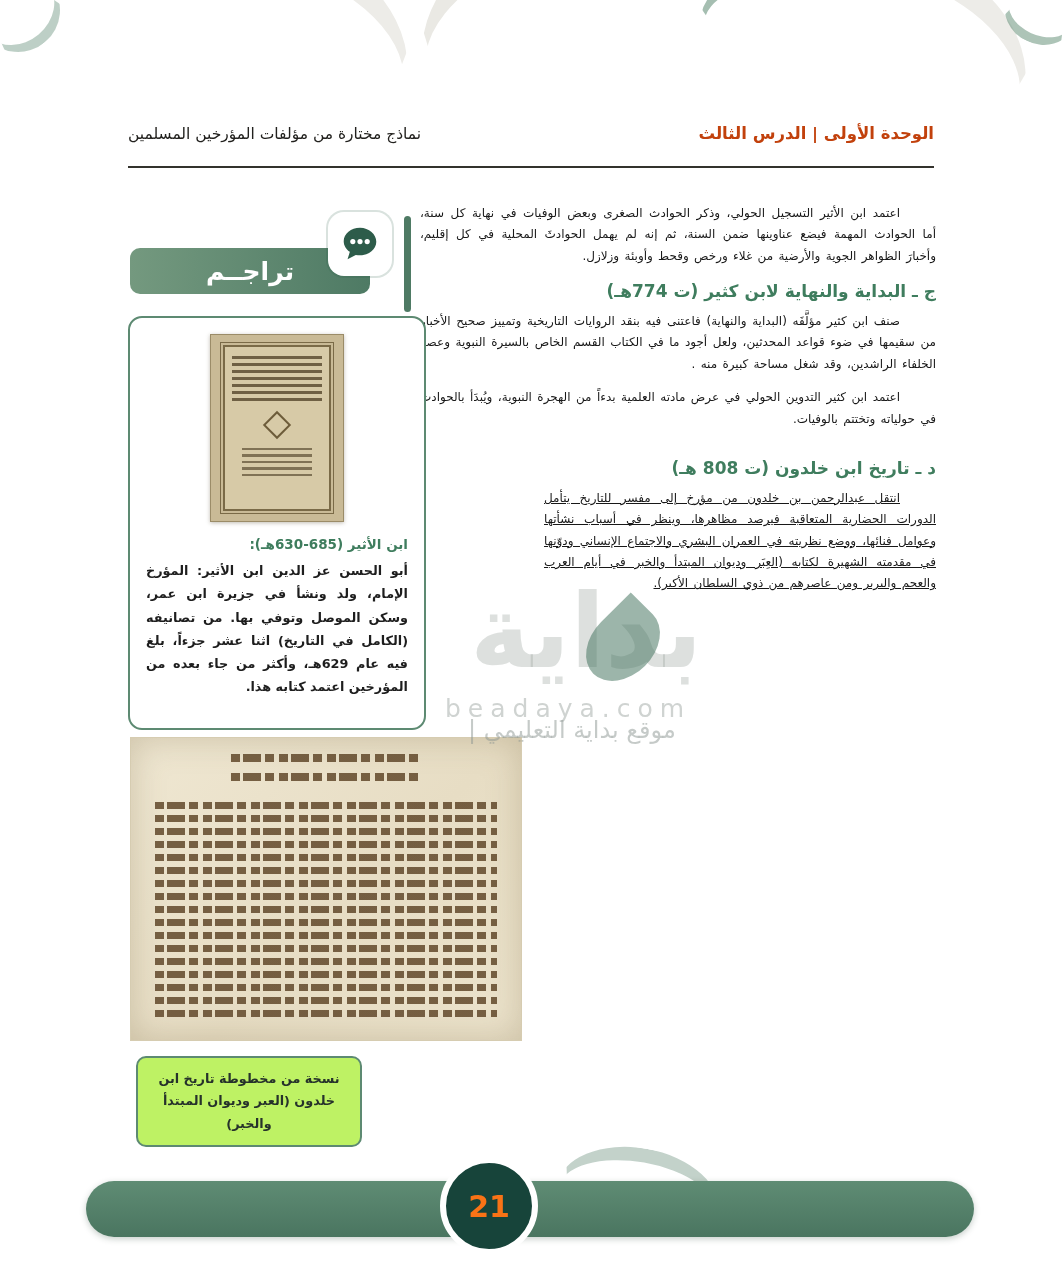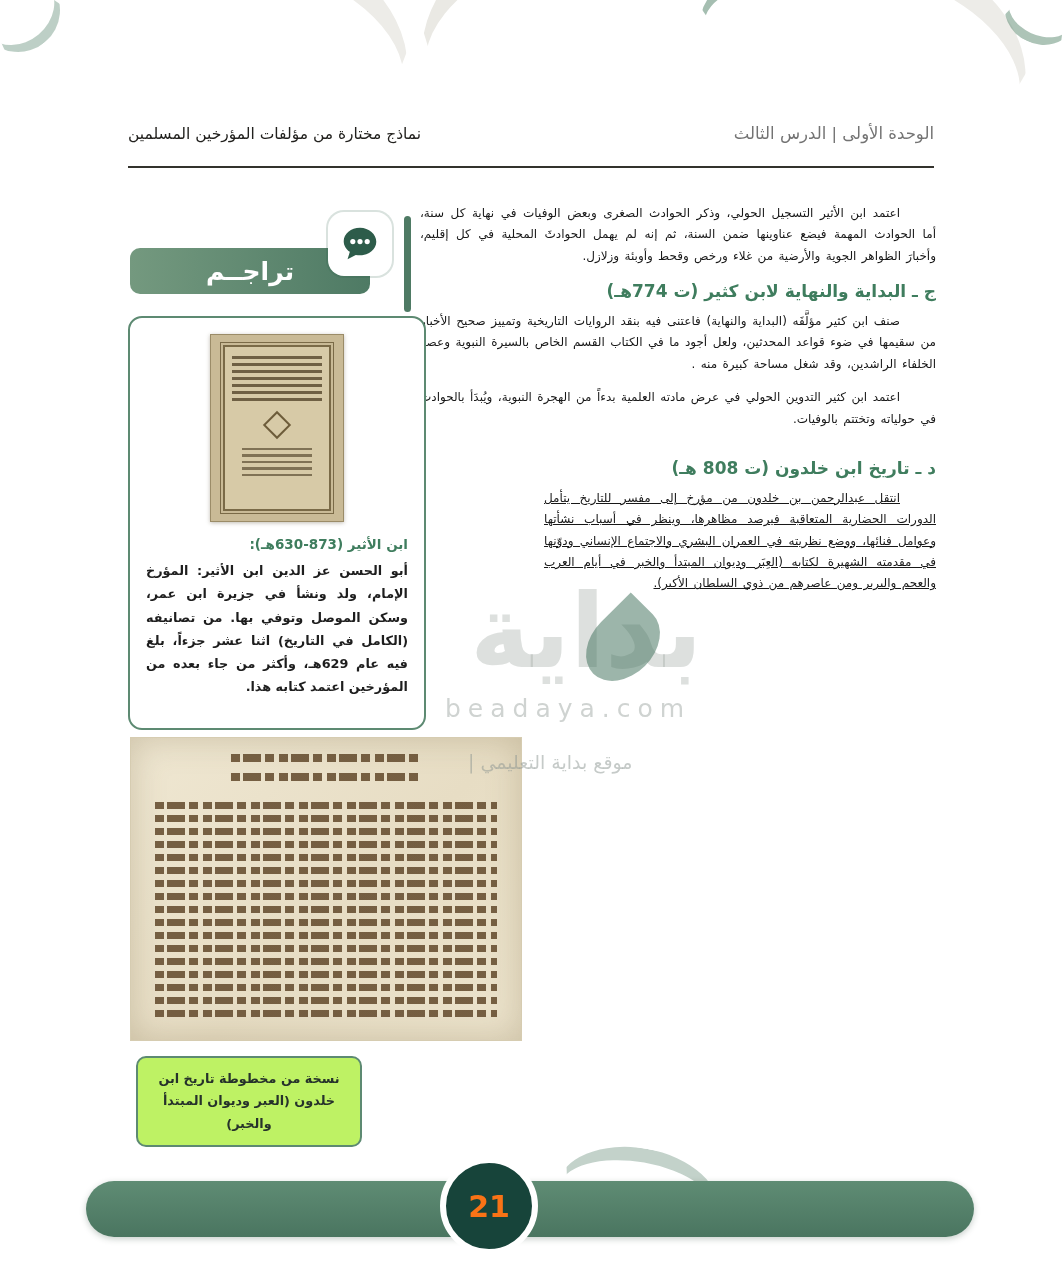--- a/index.html
+++ b/index.html
@@ -22,21 +22,21 @@
   .b3 { top:1225px; left:-30px;  width:185px; height:125px; border-top:16px solid #55806b; opacity:.5;  transform:rotate(190deg); }
   .b4 { top:1212px; left:915px;  width:205px; height:145px; border-top:18px solid #55806b; opacity:.45; transform:rotate(170deg); }
   .b5 { top:1148px; left:555px;  width:165px; height:105px; border-top:14px solid #55806b; opacity:.35; transform:rotate(10deg); }
   .b6 { top:1238px; left:470px;  width:230px; height:125px; border-top:20px solid #e8e7e3; transform:rotate(182deg); }
 
   
   .header-row {
     position:absolute; top:124px; left:128px; right:128px; z-index:2;
     display:flex; justify-content:space-between; align-items:center; direction:rtl;
   }
-  .header-unit  { color:#737373; font-weight:400; font-size:16.5px; }
+  .header-unit  { color:#c2410c; font-weight:700; font-size:16.5px; }
   .header-topic { color:#22211e; font-weight:400; font-size:15.5px; }
   .header-line  { position:absolute; top:166px; left:128px; right:128px; border-top:2.5px solid #33322d; z-index:2; }
 
   
   .banner {
     position:absolute; top:248px; left:130px; width:240px; height:46px; z-index:2;
     background:linear-gradient(90deg,#74997f 0%, #4e7a64 100%);
     border-radius:10px; display:flex; align-items:center; justify-content:center;
   }
   .banner-label { color:#ffffff; font-size:25px; font-weight:700; letter-spacing:1px; direction:rtl; }
@@ -123,21 +123,21 @@
   }
   .h-green.second { margin-top:28px; }
   .p-narrow { margin-left:124px !important;text-decoration:underline; }
 
   
   .wm { position:absolute; pointer-events:none; z-index:4; }
   .wm-big { top:572px; left:470px; font-size:102px; font-weight:700; color:rgba(150,160,152,.32); direction:rtl; }
   .wm-drop { top:602px; left:592px; width:62px; height:84px; background:rgba(58,108,86,.5);
              border-radius:0 50% 50% 50%; transform:rotate(45deg); }
   .wm-site { top:694px; left:445px; font-size:25px; letter-spacing:7px; color:rgba(140,150,145,.42); }
-  .wm-tag  { top:716px; left:468px; font-size:19px; color:rgba(140,150,145,.5); direction:rtl;margin-top:35px; }
+  .wm-tag  { top:716px; left:468px; font-size:24px; color:rgba(140,150,145,.5); direction:rtl; }
 
   
   .bottom-bar {
     position:absolute; top:1181px; left:86px; width:888px; height:56px; z-index:3;
     border-radius:28px; background:linear-gradient(180deg,#5f8c74,#4a7560);
     box-shadow:0 2px 6px rgba(30,60,45,.25);
   }
   .page-circle {
     position:absolute; top:1157px; left:440px; width:98px; height:98px; z-index:4;
     border-radius:50%; background:#17443a; border:6px solid #ffffff;
@@ -175,21 +175,21 @@
 <div class="accent-bar"></div>
 
 <div class="athir-box">
   <div class="cover">
     <div class="cover-inner">
       <div class="cover-lines"></div>
       <div class="cover-orn"></div>
       <div class="cover-lines2"></div>
     </div>
   </div>
-  <div class="athir-caption">ابن الأثير (873-630هـ):</div>
+  <div class="athir-caption">ابن الأثير (685-630هـ):</div>
   <div class="athir-bio">أبو الحسن عز الدين ابن الأثير: المؤرخ الإمام، ولد ونشأ في جزيرة ابن عمر، وسكن الموصل وتوفي بها. من تصانيفه (الكامل في التاريخ) اثنا عشر جزءاً، بلغ فيه عام 629هـ، وأكثر من جاء بعده من المؤرخين اعتمد كتابه هذا.</div>
 </div>
 
 <div class="ms2">
   <div class="ms2-head">
     <div class="script-dashes"></div>
   </div>
   <div class="ms2-body script-rows">
     <div class="script-dashes"></div>
   </div>

